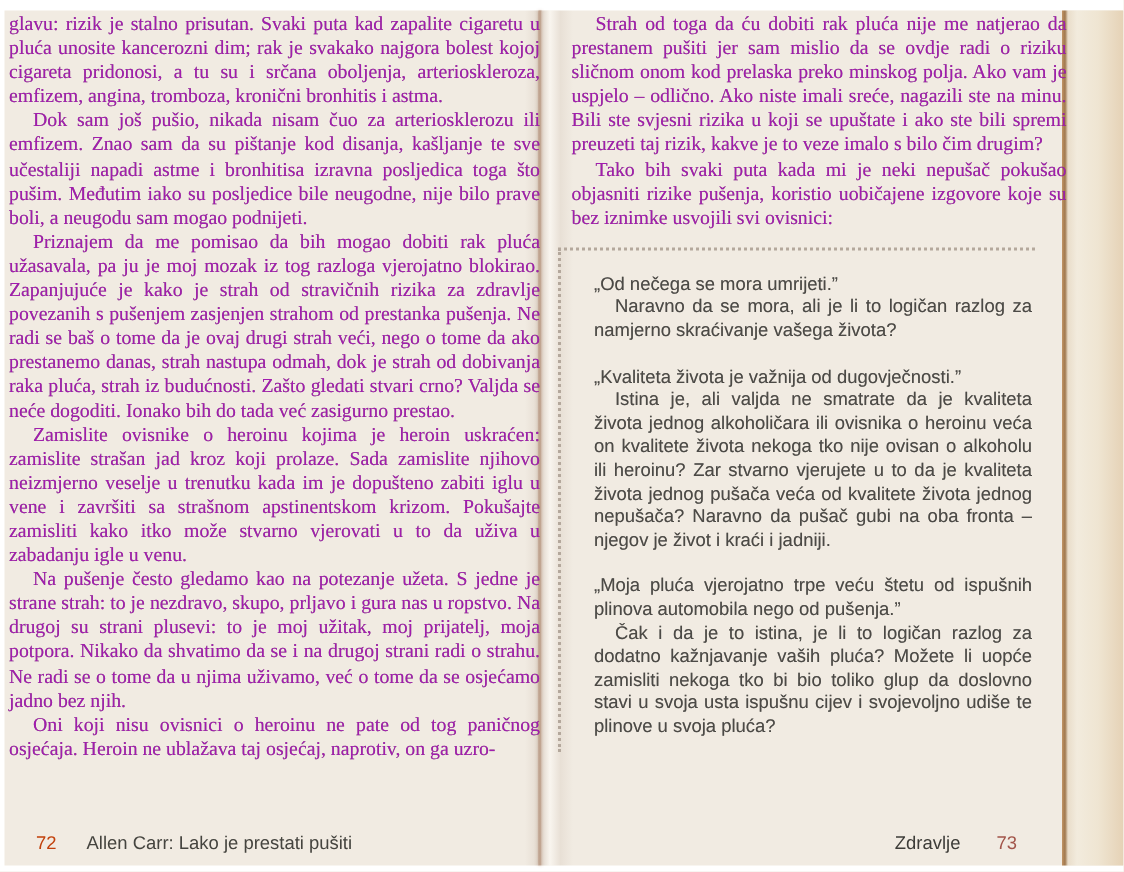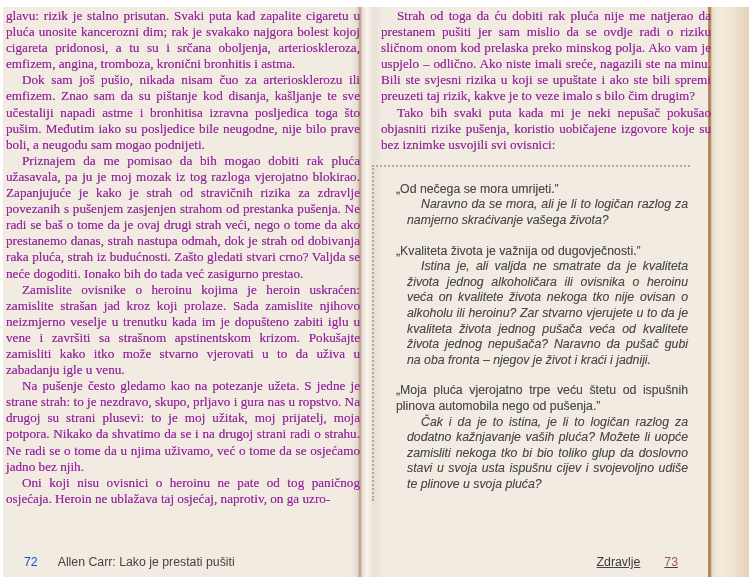--- a/index.html
+++ b/index.html
@@ -47,32 +47,32 @@
     margin-top:12px; margin-left:-9px; width:292px;
     border-top:2px dotted #b4a89c; border-left:2px dotted #b4a89c;
     padding:15px 2px 8px 22px;
     font-family:"Liberation Sans",sans-serif;
   }
   .quote-box p {
     margin:0; font-size:12.3px; line-height:15.6px;
     color:#4c4a46; text-align:justify; text-indent:0;
     text-shadow:0 0 0.4px rgba(76,74,70,0.45);
   }
-  .quote-box p.answer { font-style:italic; text-indent:14px;margin-left:11px; }
+  .quote-box p.answer { text-indent:14px; }
   .quote-item + .quote-item { margin-top:15px; }
 
   
   .footer {
     position:absolute; top:555px;
     font-family:"Liberation Sans",sans-serif;
     font-size:12.3px; color:#45443f; white-space:nowrap;
   }
   .footer-left { left:24px; }
-  .footer-left .pagenum { color:#1d4ed8; margin-right:20px; }
-  .footer-right { left:381px; width:297px; text-align:right;text-decoration:underline; }
+  .footer-left .pagenum { color:#c2410c; margin-right:20px; }
+  .footer-right { left:381px; width:297px; text-align:right; }
   .footer-right .chapter { margin-right:24px; color:#3d3c38; }
   .footer-right .pagenum { color:#a2554a; }
 </style>
 </head>
 <body>
 
 <div class="paper"></div>
 <div class="gutter"></div>
 <div class="gutter-line"></div>
 <div class="fore-edge"></div>

